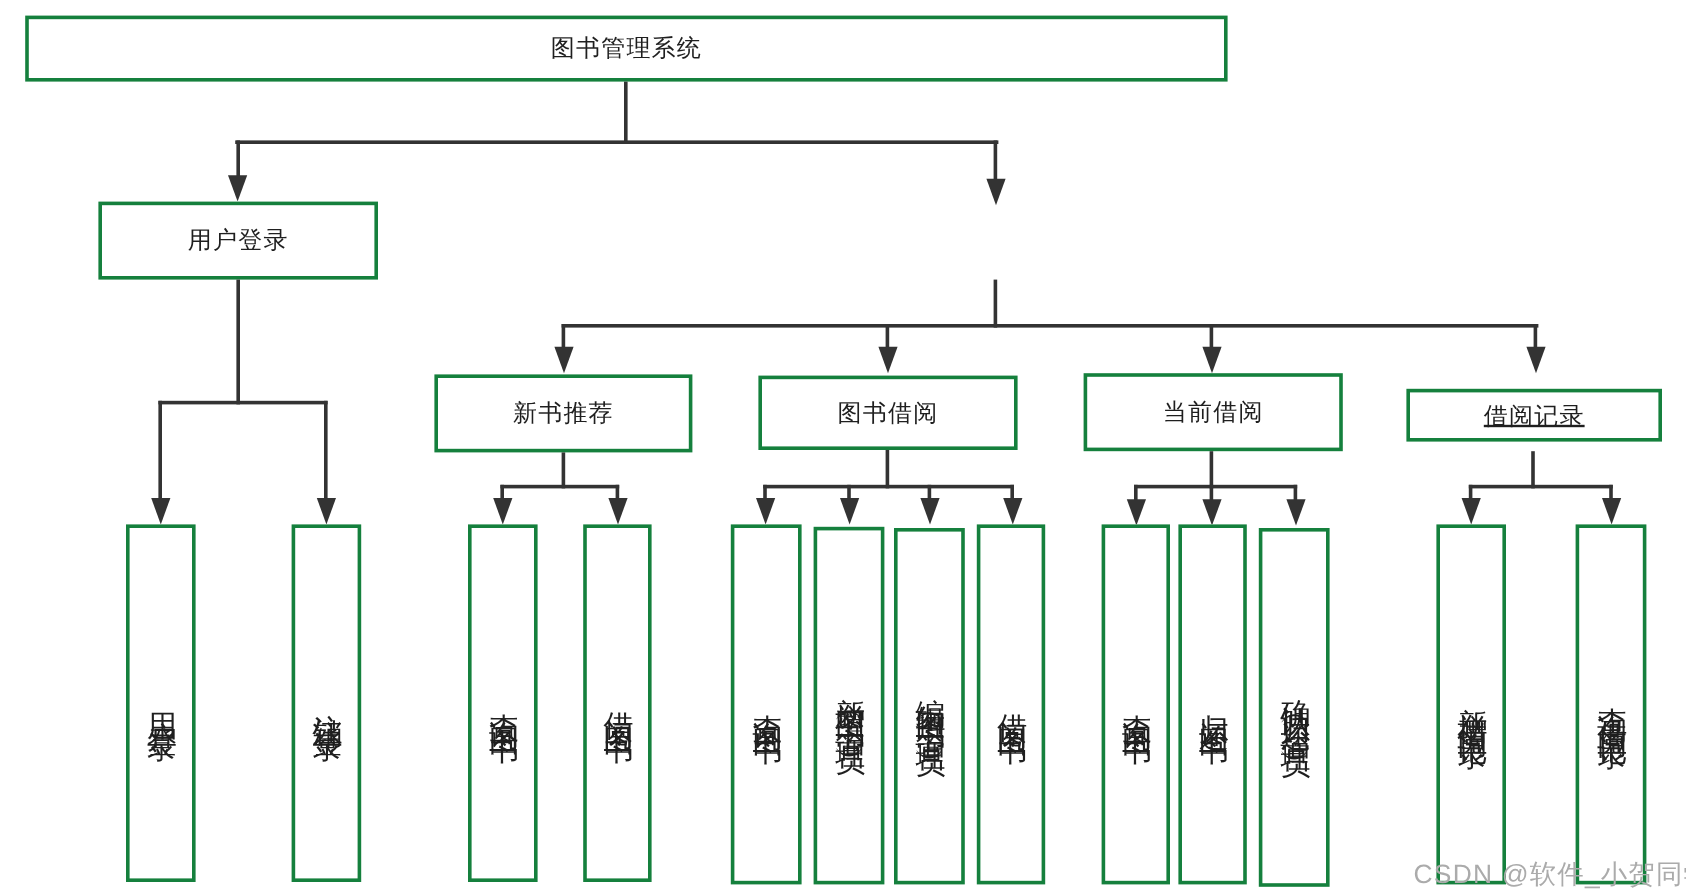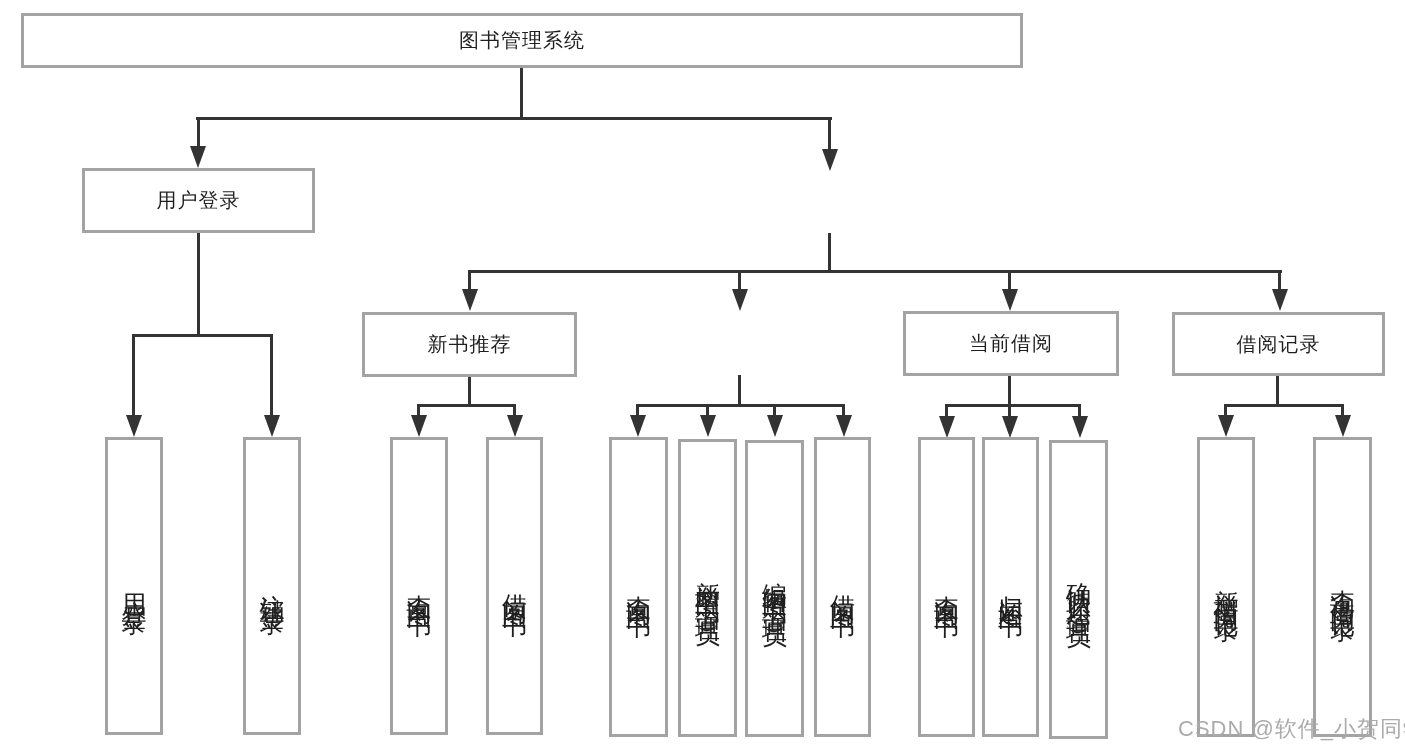--- a/index.html
+++ b/index.html
@@ -9,21 +9,21 @@
     height: 747px;
     background: #ffffff;
     font-family: "Liberation Sans", sans-serif;
     color: #1f1f1f;
     overflow: hidden;
   }
   
   .box {
     position: absolute;
     box-sizing: border-box;
-    border: 3px solid #a3a3a3;
+    border: 3px solid #15803d;
     background: #ffffff;
     display: flex;
     align-items: center;
     justify-content: center;
     color: #1f1f1f;
   }
   .hlabel {
     font-size: 20px;
     letter-spacing: 1px;
   }
@@ -83,22 +83,23 @@
   <div class="vl" style="left:468px; top:270px; height:21px;"></div>
   <div class="ar" style="left:462px; top:289px;"></div>
   <div class="vl" style="left:738px; top:270px; height:21px;"></div>
   <div class="ar" style="left:732px; top:289px;"></div>
   <div class="vl" style="left:1008px; top:270px; height:21px;"></div>
   <div class="ar" style="left:1002px; top:289px;"></div>
   <div class="vl" style="left:1278px; top:270px; height:21px;"></div>
   <div class="ar" style="left:1272px; top:289px;"></div>
 
   <div class="box hlabel" style="left:362px; top:312px; width:215px; height:65px;text-align:right;">新书推荐</div>
+  <div class="box hlabel" style="left:632px; top:313px; width:216px; height:62px;">图书借阅</div>
   <div class="box hlabel" style="left:903px; top:311px; width:216px; height:65px;">当前借阅</div>
-  <div class="box hlabel" style="left:1172px; top:312px; width:213px; height:64px;">借阅记录</div>
+  <div class="box hlabel" style="left:1172px; top:324px; width:213px; height:44px;text-decoration:underline;">借阅记录</div>
 
   <div class="vl" style="left:468px; top:377px; height:30px;"></div>
   <div class="hl" style="left:417px; top:404px; width:99px;"></div>
   <div class="vl" style="left:417px; top:404px; height:13px;"></div>
   <div class="ar" style="left:411px; top:415px;"></div>
   <div class="vl" style="left:513px; top:404px; height:13px;"></div>
   <div class="ar" style="left:507px; top:415px;"></div>
 
   <div class="vl" style="left:738px; top:375px; height:32px;"></div>
   <div class="hl" style="left:636px; top:404px; width:209px;"></div>

